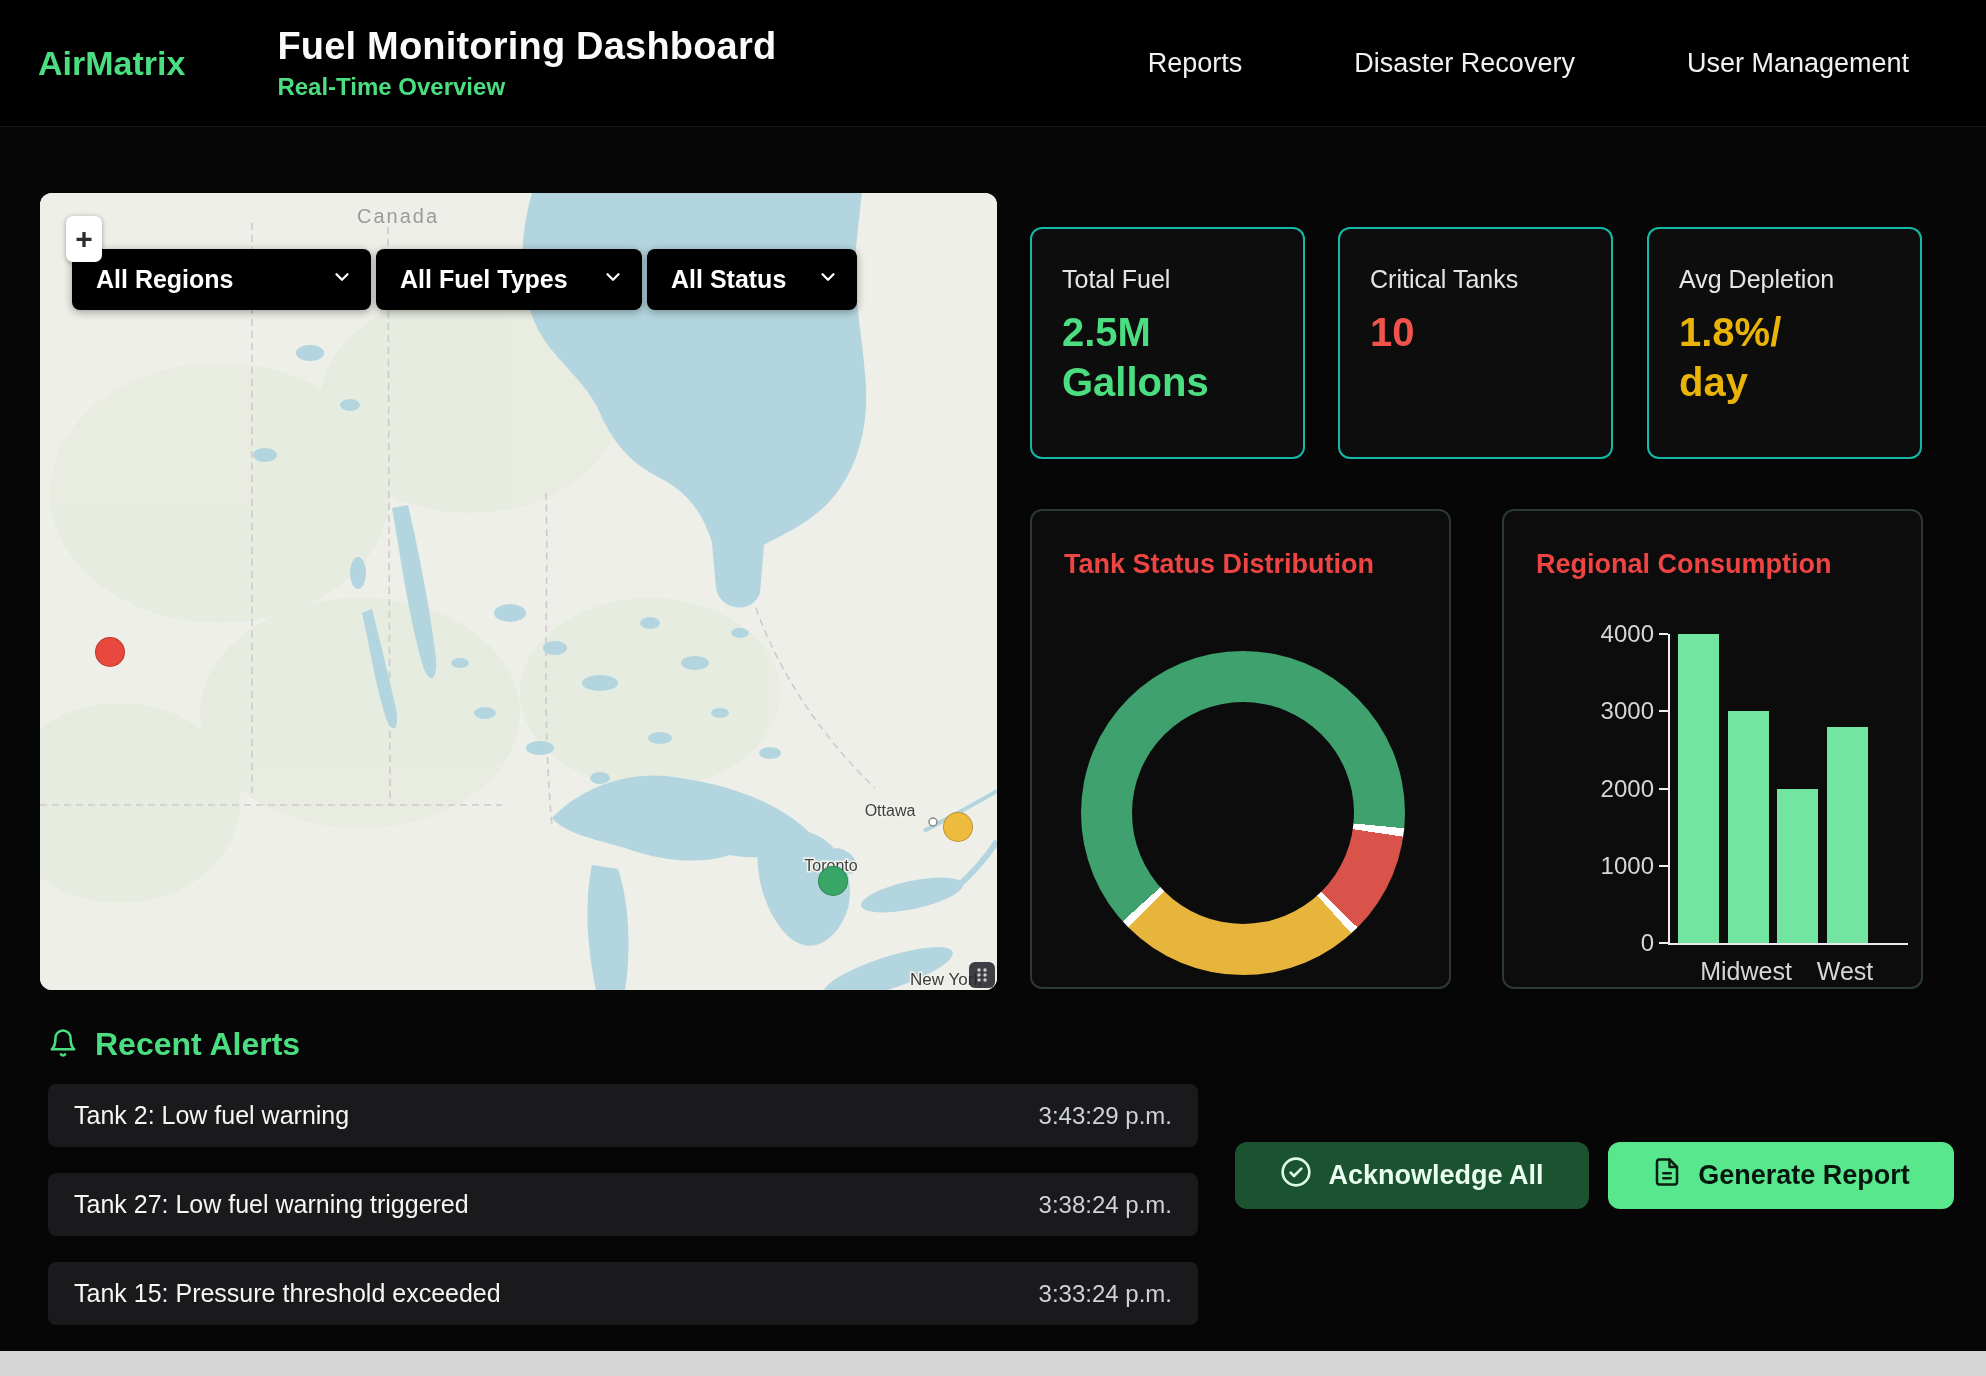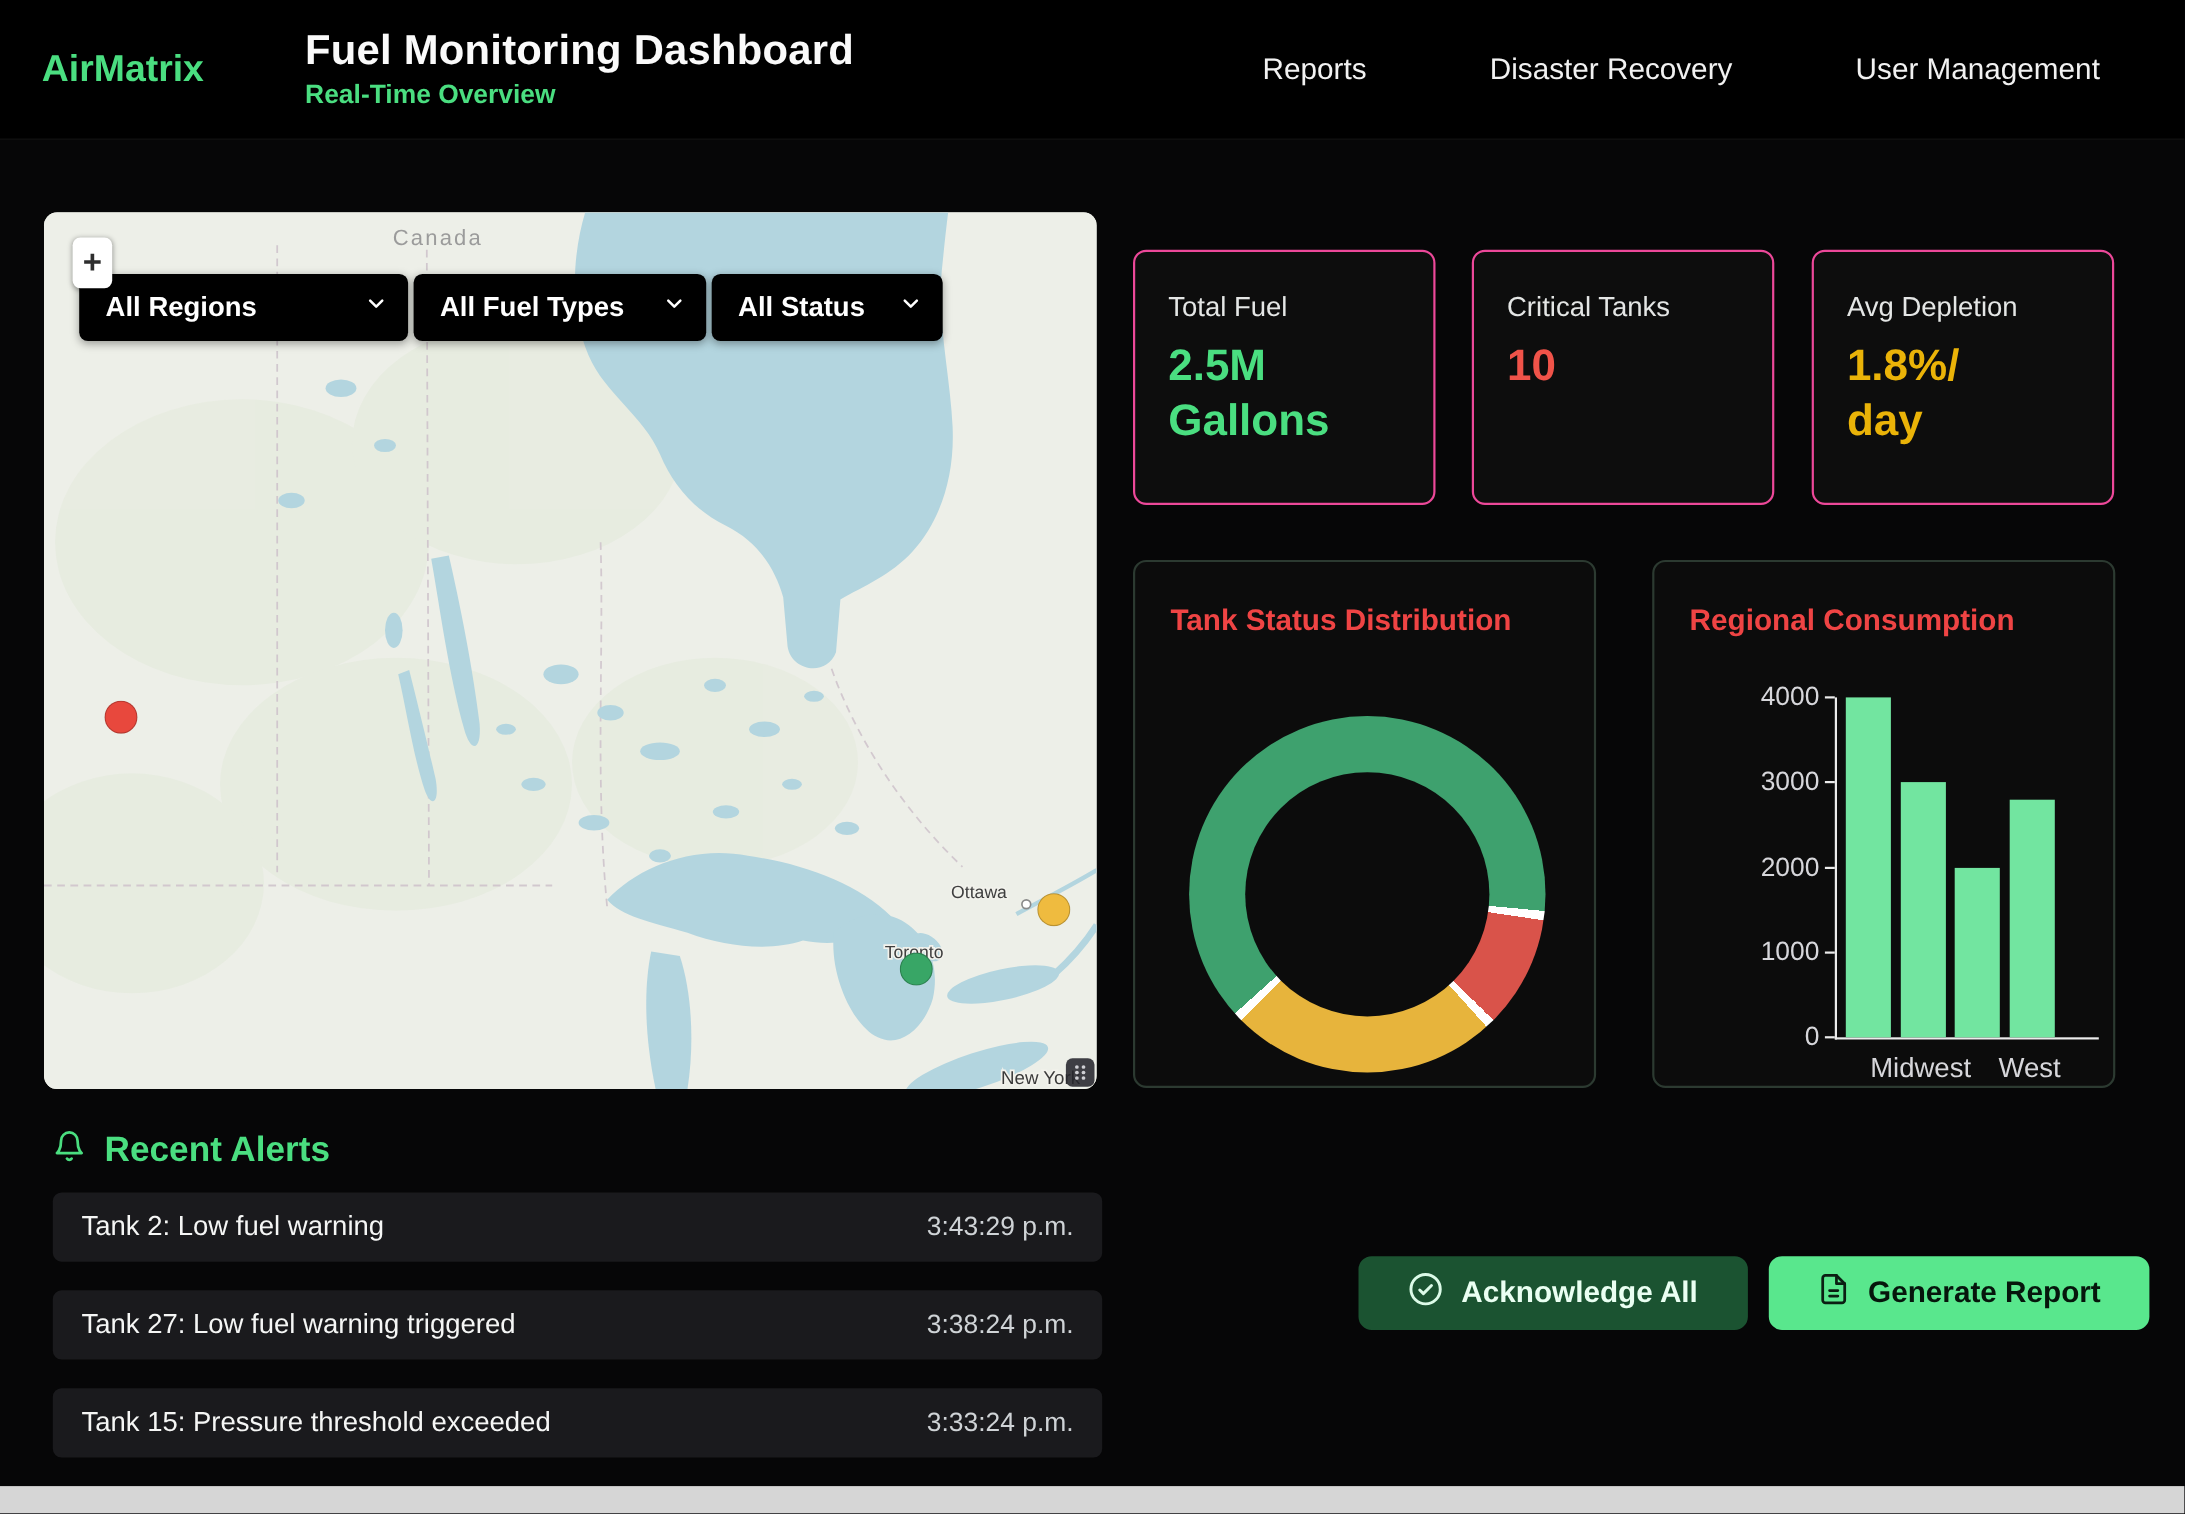--- a/index.html
+++ b/index.html
@@ -30,41 +30,41 @@
           font-size:25px;font-weight:700;box-sizing:border-box;cursor:pointer;
           box-shadow:0 2px 8px rgba(0,0,0,.35);}
   .filter.w1{width:299px}.filter.w2{width:266px}.filter.w3{width:210px}
   .marker{position:absolute;width:30px;height:30px;border-radius:50%;
           border:1px solid rgba(0,0,0,.22);box-sizing:border-box;cursor:pointer;z-index:8;}
   .drag-handle{position:absolute;right:2px;bottom:2px;width:26px;height:26px;background:rgba(38,38,44,.88);
           border-radius:6px;display:flex;align-items:center;justify-content:center;z-index:9;cursor:grab;}
 
   
   .stat-card{position:absolute;top:227px;width:275px;height:232px;background:#0d0d0d;
-             border:2px solid #ec4899;border-radius:12px;box-sizing:border-box;padding:36px 30px;}
+             border:2px solid #14b8a6;border-radius:12px;box-sizing:border-box;padding:36px 30px;}
   .stat-label{font-size:25px;color:#e4e6e5;font-weight:500;}
   .stat-value{margin-top:14px;font-size:40px;font-weight:800;line-height:1.24;max-width:175px;}
 
   
   .chart-card{position:absolute;top:509px;width:421px;height:480px;background:#0c0c0c;
               border:2px solid #2c3a31;border-radius:12px;box-sizing:border-box;}
   .chart-title{position:absolute;left:32px;top:38px;font-size:27px;font-weight:700;color:#ef4444;text-align:center;}
   .donut{position:absolute;left:49px;top:140px;width:324px;height:324px;border-radius:50%;}
   .donut::after{content:"";position:absolute;inset:51px;background:#0c0c0c;border-radius:50%;}
   .bar-plot{position:absolute;left:164px;top:123px;width:240px;height:311px;box-sizing:border-box;
             border-left:2px solid #ececec;border-bottom:2px solid #ececec;}
   .bar{position:absolute;bottom:0;}
   .y-tick-label{position:absolute;left:56px;width:94px;text-align:right;font-size:24px;color:#d6d6da;}
   .tick-mark{position:absolute;left:155px;width:9px;height:2px;background:#ececec;}
   .x-label{position:absolute;top:446px;width:100px;text-align:center;font-size:25px;color:#d6d6da;}
 
   
   .alerts-head{position:absolute;left:48px;top:1026px;display:flex;align-items:center;gap:17px;}
   .alerts-title{font-size:32px;font-weight:700;color:#4ade80;}
-  .alert-row{position:absolute;left:48px;width:954px;height:63px;background:#1a1a1d;border-radius:8px;
+  .alert-row{position:absolute;left:48px;width:1150px;height:63px;background:#1a1a1d;border-radius:8px;
              display:flex;align-items:center;justify-content:space-between;padding:0 26px;
              box-sizing:border-box;cursor:pointer;}
   .alert-msg{font-size:25px;color:#f5f6f5;}
   .alert-time{font-size:24px;color:#cfd3d6;}
 
   
   .btn{position:absolute;top:1142px;height:67px;border-radius:12px;display:flex;align-items:center;
        justify-content:center;gap:16px;font-size:27px;font-weight:700;cursor:pointer;border:none;
        font-family:"Liberation Sans",sans-serif;}
   .btn-ack{left:1235px;width:354px;background:#1b5331;color:#eafff2;}

